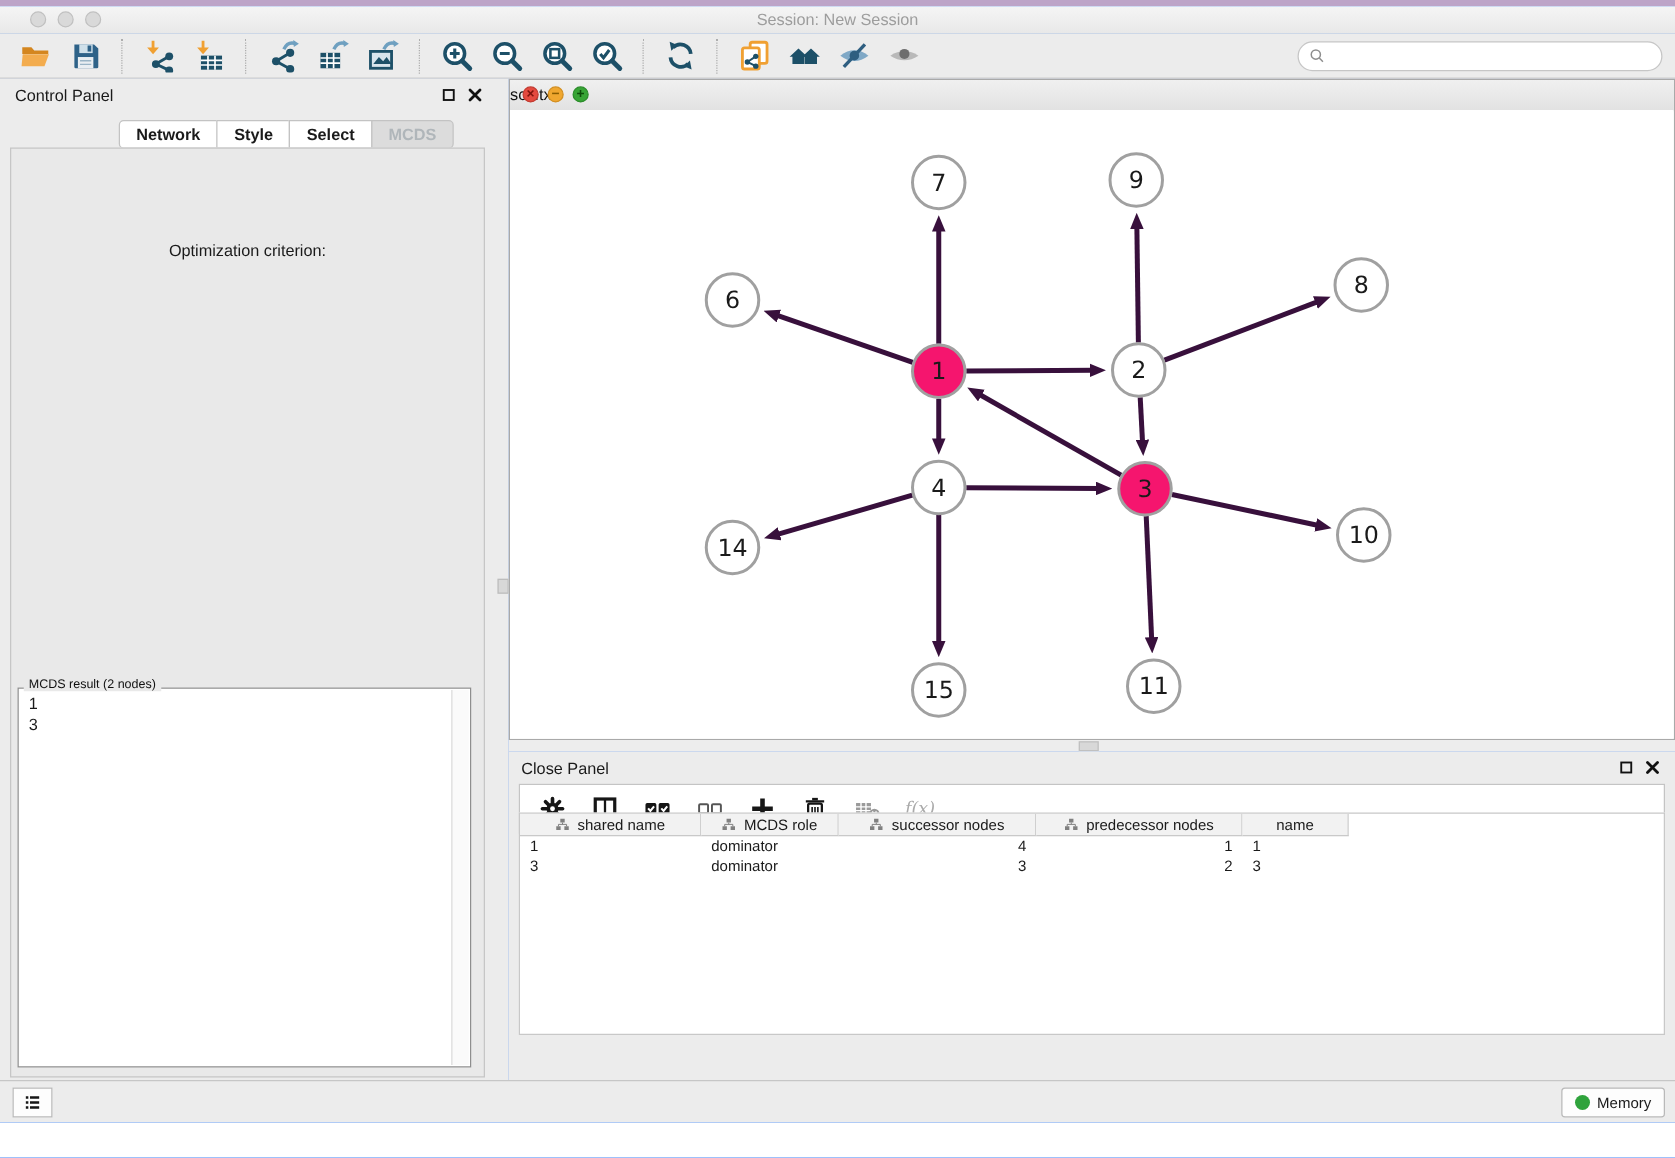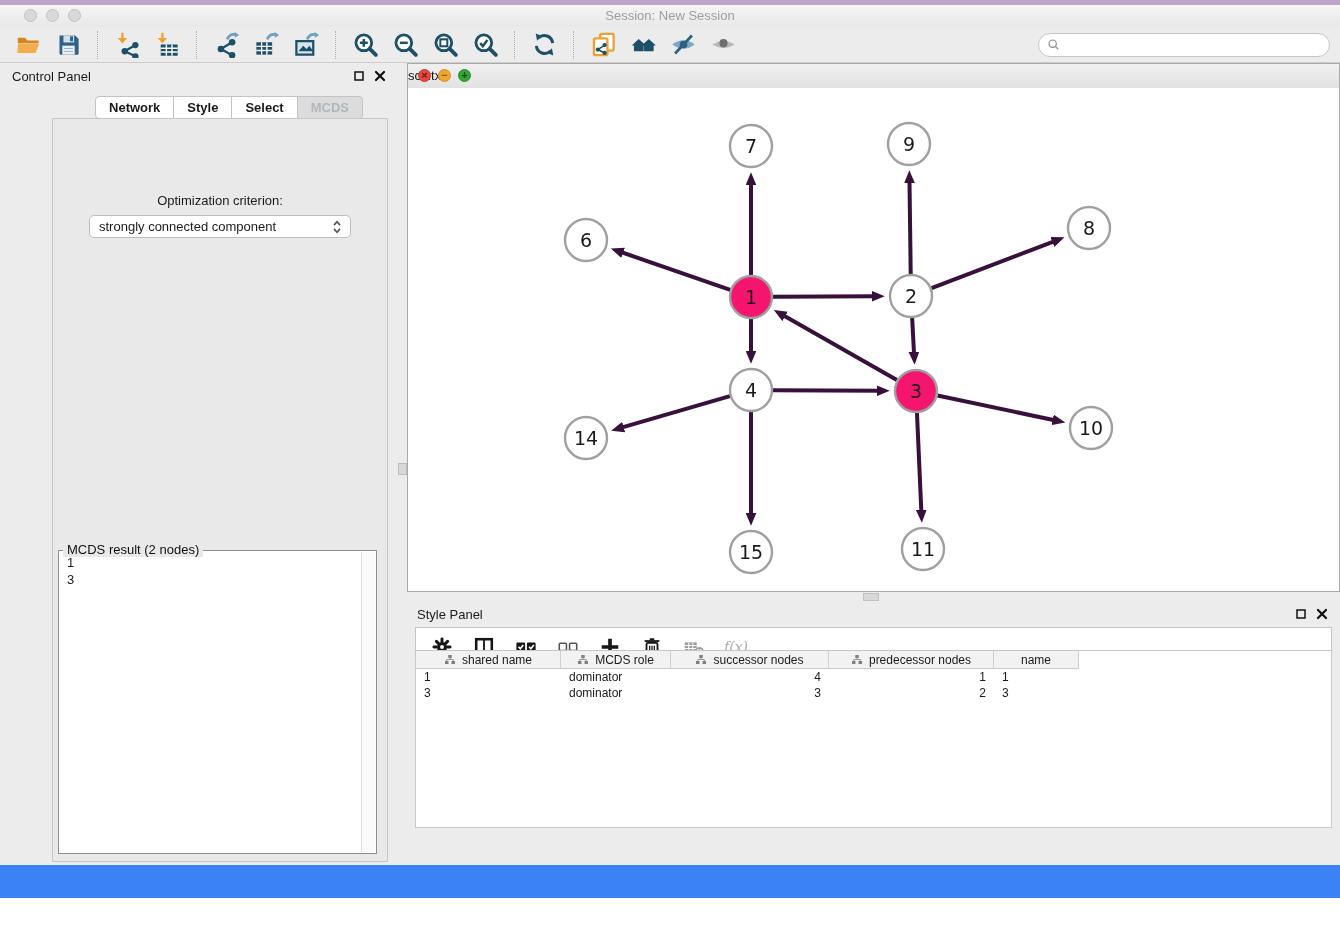--- a/index.html
+++ b/index.html
@@ -25,29 +25,29 @@
   
   .control-panel{position:absolute;top:63px;left:0;width:396px;bottom:33px;background:#ececec;}
   .panel-head{position:absolute;top:6px;left:12px;font-size:13px;color:#1a1a1a;}
   .panel-icons{position:absolute;top:7px;right:10px;display:flex;gap:9px;align-items:center;}
   .panel-icons svg{width:12px;height:12px;}
   .cp-tabs{position:absolute;top:33px;left:0;width:100%;display:flex;justify-content:center;margin-left:31px;}
   .tab{background:#fff;border:1px solid #c3c3c3;margin-left:-1px;padding:3px 13px;font-size:13px;font-weight:bold;cursor:default;}
   .tab.first{border-radius:4px 0 0 4px;margin-left:0;}
   .tab.last{border-radius:0 4px 4px 0;}
   .tab.active{background:#dcdcdc;color:#b0b6ba;border-color:#c3c3c3;}
-  .cp-body{position:absolute;top:55px;left:8px;right:8px;bottom:3px;background:#e9e9e9;border:1px solid #c6c6c6;margin-left:44px;}
+  .cp-body{position:absolute;top:55px;left:8px;right:8px;bottom:3px;background:#e9e9e9;border:1px solid #c6c6c6;}
   .opt-label{position:absolute;top:74px;width:100%;text-align:center;font-size:13px;}
   .cp-select{position:absolute;top:96px;left:36px;right:36px;height:23px;background:#fff;border:1px solid #bdbdbd;
     border-radius:5px;display:flex;align-items:center;font-size:13px;padding-left:9px;box-sizing:border-box;cursor:default;}
   .cp-select .chev{position:absolute;right:4px;top:2px;}
   .cp-buttons{position:absolute;top:129px;width:100%;display:flex;justify-content:center;gap:14px;}
   .btn{background:#fff;border:1px solid #b5b5b5;border-radius:4px;font-size:13px;padding:3px 16px;cursor:default;}
   .result-box{position:absolute;top:431px;left:5px;right:10px;bottom:7px;border:1px solid #8e8e8e;background:#fff;}
-  .result-legend{position:absolute;top:-9px;left:4px;background:#e9e9e9;padding:0 4px;font-size:13px;color:#111;}
+  .result-legend{position:absolute;top:-9px;left:4px;background:#e9e9e9;padding:0 4px;font-size:10px;color:#111;}
   .result-items{position:absolute;top:3px;left:8px;right:16px;font-size:13px;line-height:17px;}
   .result-scroll{position:absolute;top:1px;right:1px;bottom:1px;width:13px;background:#fafafa;border-left:1px solid #dcdcdc;}
   
   .v-split{position:absolute;top:63px;left:396px;width:11px;bottom:33px;background:#ececec;}
   .v-grip{position:absolute;top:400px;left:2px;width:7px;height:10px;background:#d8d8d8;border:1px solid #bdbdbd;}
   
   .net-window{position:absolute;top:63px;left:407px;right:0;height:529px;background:#fff;border:1px solid #a9a9a9;box-sizing:border-box;}
   .net-head{position:absolute;top:0;left:0;right:0;height:24px;background:linear-gradient(#f0f0f0,#e2e2e2);border-bottom:1px solid #bdbdbd;}
   .net-title{text-align:left;font-size:13px;line-height:24px;color:#111;}
   .traffic{position:absolute;top:5px;width:13px;height:13px;border-radius:50%;box-sizing:border-box;
@@ -244,27 +244,20 @@
         </svg>
     </div>
     <div class="cp-tabs" id="cp-tabs">
         <div class="tab first">Network</div>
         <div class="tab">Style</div>
         <div class="tab">Select</div>
         <div class="tab last active">MCDS</div>
       </div>
     <div class="cp-body">
       <div class="opt-label">Optimization criterion:</div>
-      <div class="cp-select">
-        <span>strongly connected component</span>
-        <svg class="chev" width="18" height="18" viewBox="0 0 24 24">
-            <path d="M8 9.5l4-4.5 4 4.5" fill="none" stroke="#555" stroke-width="2.2"></path>
-            <path d="M8 14.5l4 4.5 4-4.5" fill="none" stroke="#555" stroke-width="2.2"></path>
-          </svg>
-      </div>
       <div class="result-box">
         <span class="result-legend">MCDS result (2 nodes)</span>
         <div class="result-items" id="result-items">
             <div>1</div>
             <div>3</div>
           </div>
         <div class="result-scroll"></div>
       </div>
     </div>
   </div>
@@ -350,21 +343,21 @@
           </g>
         </svg>
     </div>
   </div>
 
   <div class="h-split">
       <div class="h-grip"></div>
     </div>
 
   <div class="table-panel">
-    <div class="panel-head" style="left:10px">Style Panel</div>
+    <div class="panel-head" style="left:10px">Close Panel</div>
     <div class="panel-icons" style="right:12px">
       <svg viewBox="0 0 24 24">
           <rect x="4" y="4" width="16" height="16" fill="none" stroke="#111" stroke-width="3"></rect>
         </svg>
       <svg viewBox="0 0 24 24">
           <path d="M4 4 20 20 M20 4 4 20" stroke="#111" stroke-width="4.5" stroke-linecap="round"></path>
         </svg>
     </div>
     <div class="tp-toolbar" id="tp-toolbar">
         <div class="tp-btn">
@@ -484,13 +477,31 @@
         <div class="t-row">
           <div class="t-cell" style="width: 145px; text-align: left;">3</div>
           <div class="t-cell" style="width: 110px; text-align: left;">dominator</div>
           <div class="t-cell" style="width: 158px; text-align: right;">3</div>
           <div class="t-cell" style="width: 165px; text-align: right;">2</div>
           <div class="t-cell" style="width: 85px; text-align: left;">3</div>
         </div>
       </div>
   </div>
 
+  <div class="statusbar">
+    <div class="sb-btn">
+      <svg viewBox="0 0 24 24">
+          <g fill="#161616">
+            <rect x="4" y="4.5" width="3" height="3"></rect>
+            <rect x="9" y="4.5" width="11" height="3"></rect>
+            <rect x="4" y="10.5" width="3" height="3"></rect>
+            <rect x="9" y="10.5" width="11" height="3"></rect>
+            <rect x="4" y="16.5" width="3" height="3"></rect>
+            <rect x="9" y="16.5" width="11" height="3"></rect>
+          </g>
+        </svg>
+    </div>
+    <div class="mem-btn">
+      <span class="mem-dot"></span>
+      <span>Memory</span>
+    </div>
+  </div>
 </div>
 
 </body></html>

